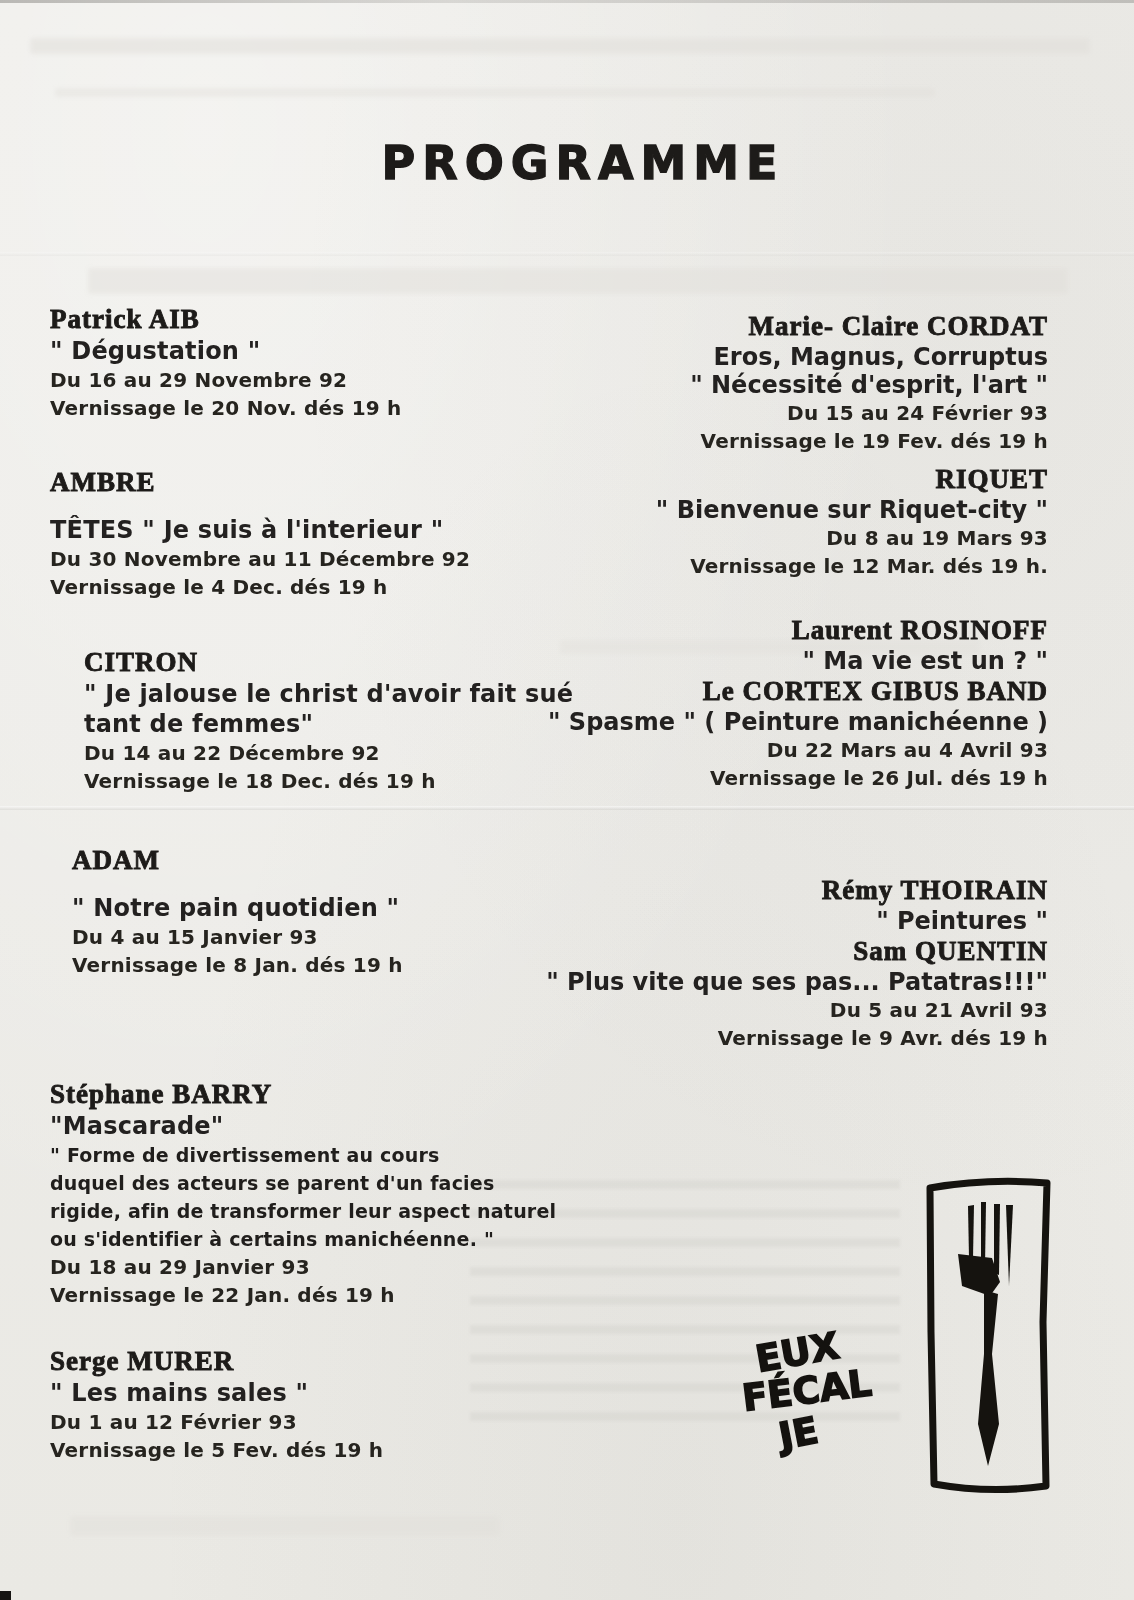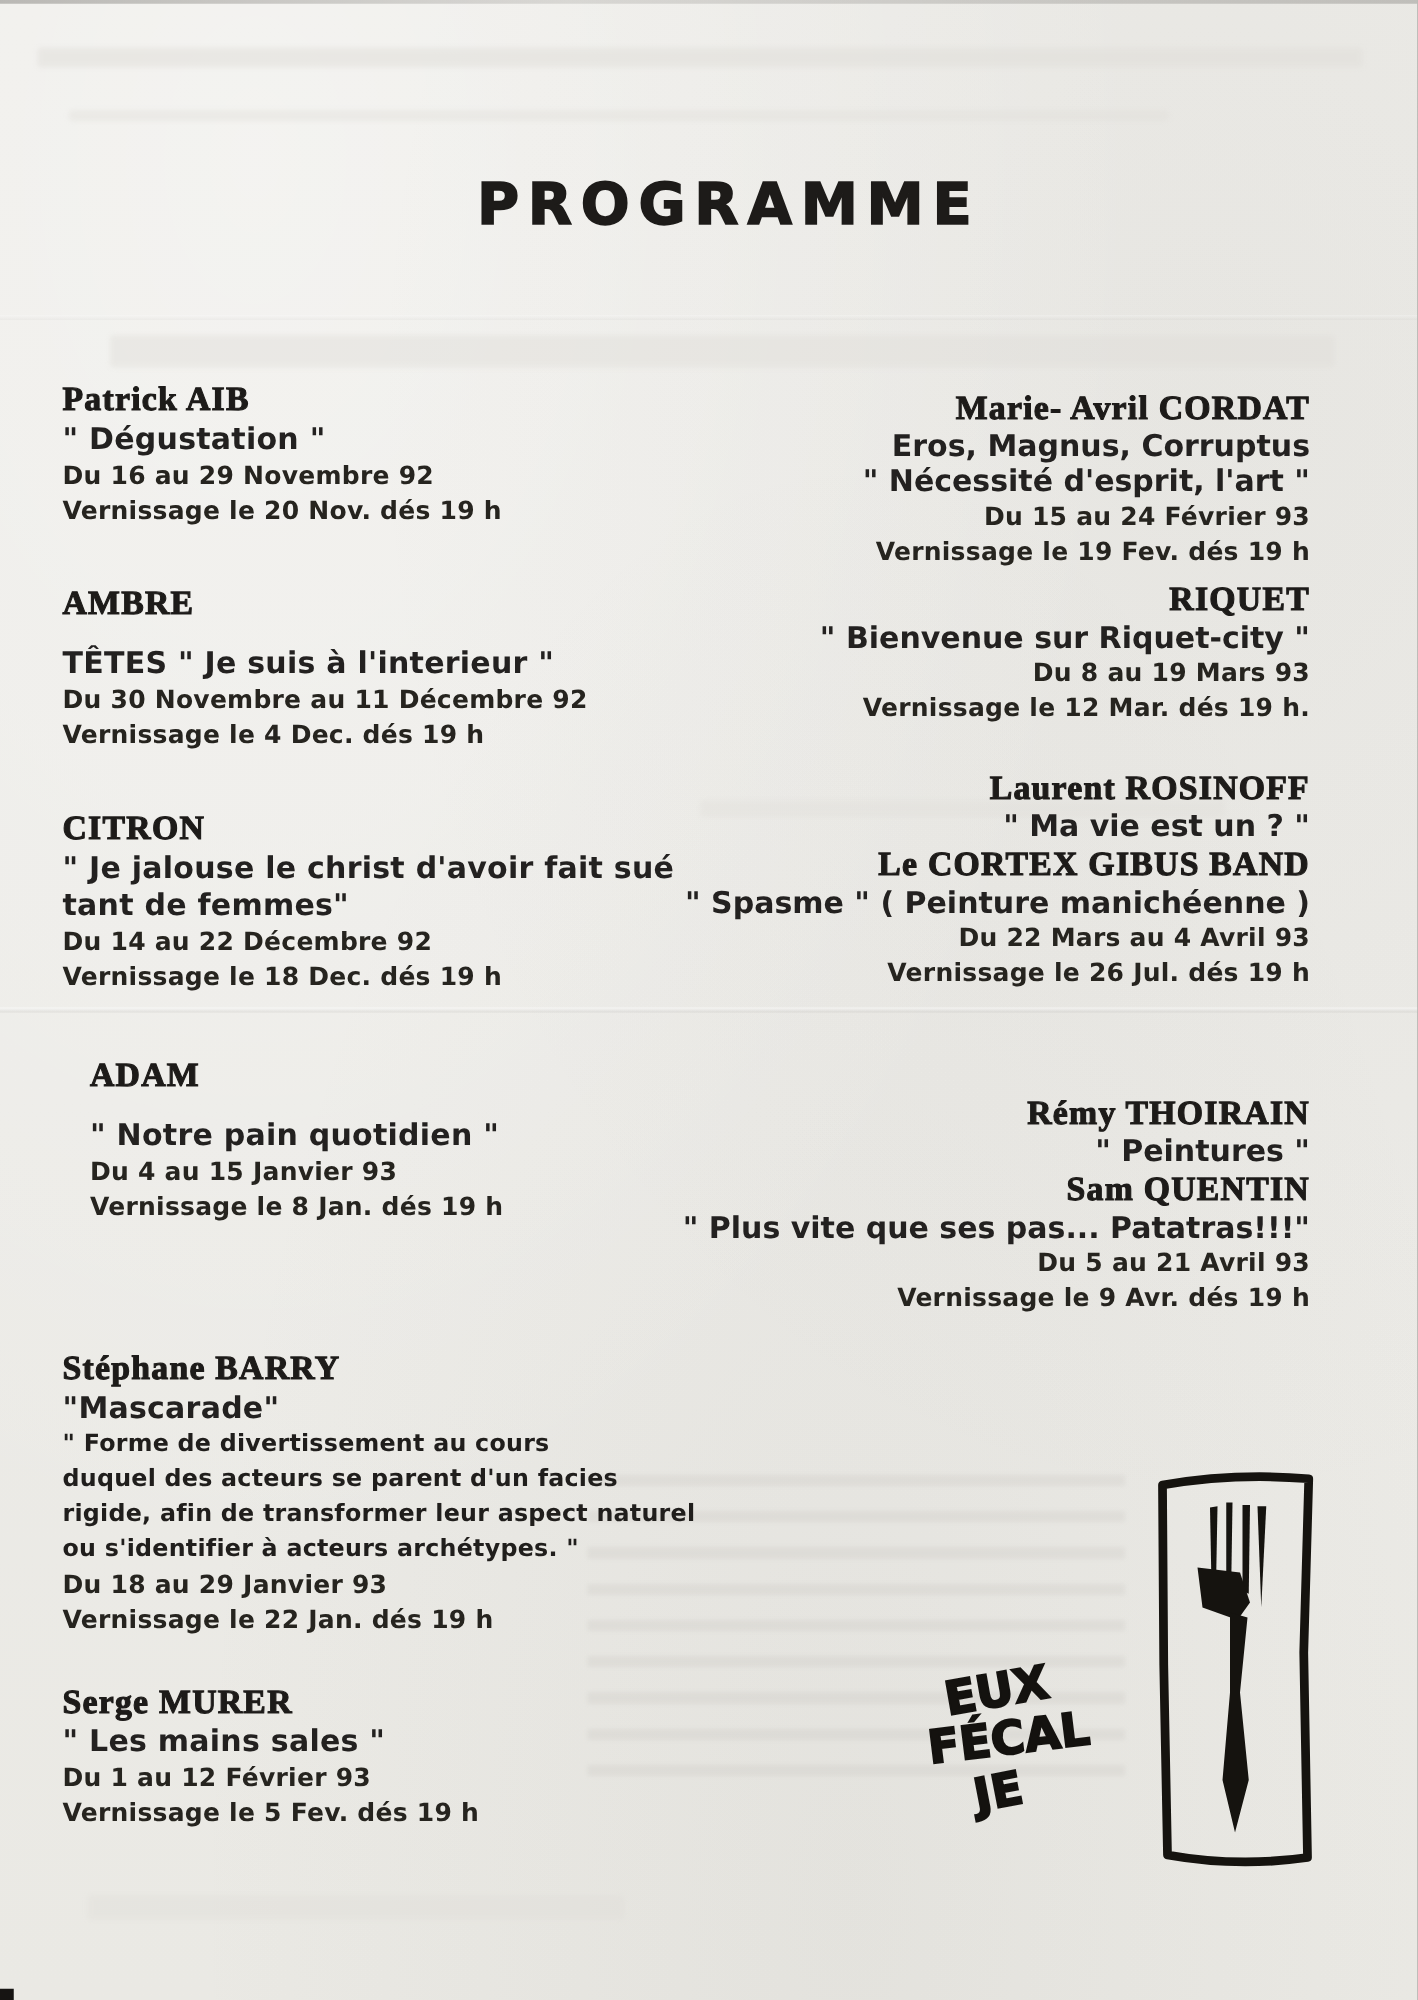--- a/index.html
+++ b/index.html
@@ -83,55 +83,55 @@
     <div class="meta">Vernissage le 20 Nov. dés 19 h</div>
   </section>
 
   <section class="entry-left" style="top:466px;">
     <h2 class="artist">AMBRE</h2>
     <div class="work gap">TÊTES " Je suis à l'interieur "</div>
     <div class="meta">Du 30 Novembre au 11 Décembre 92</div>
     <div class="meta">Vernissage le 4 Dec. dés 19 h</div>
   </section>
 
-  <section class="entry-left" style="top:646px;">
+  <section class="entry-left" style="top:646px;margin-left:34px;">
     <h2 class="artist">CITRON</h2>
     <div class="work">" Je jalouse le christ d'avoir fait sué</div>
     <div class="work">tant de femmes"</div>
     <div class="meta">Du 14 au 22 Décembre 92</div>
     <div class="meta">Vernissage le 18 Dec. dés 19 h</div>
   </section>
 
   <section class="entry-left" style="top:844px;margin-left:22px;">
     <h2 class="artist">ADAM</h2>
     <div class="work gap">" Notre pain quotidien "</div>
     <div class="meta">Du 4 au 15 Janvier 93</div>
     <div class="meta">Vernissage le 8 Jan. dés 19 h</div>
   </section>
 
   <section class="entry-left" style="top:1062px;margin-top:16px;">
     <h2 class="artist">Stéphane BARRY</h2>
     <div class="work">"Mascarade"</div>
     <div class="desc">" Forme de divertissement au cours</div>
     <div class="desc">duquel des acteurs se parent d'un facies</div>
     <div class="desc">rigide, afin de transformer leur aspect naturel</div>
-    <div class="desc">ou s'identifier à acteurs archétypes. "</div>
+    <div class="desc">ou s'identifier à certains manichéenne. "</div>
     <div class="meta">Du 18 au 29 Janvier 93</div>
     <div class="meta">Vernissage le 22 Jan. dés 19 h</div>
   </section>
 
   <section class="entry-left" style="top:1345px;">
     <h2 class="artist">Serge MURER</h2>
     <div class="work">" Les mains sales "</div>
     <div class="meta">Du 1 au 12 Février 93</div>
     <div class="meta">Vernissage le 5 Fev. dés 19 h</div>
   </section>
 
   <section class="entry-right" style="top:310px;">
-    <h2 class="artist">Marie- Avril CORDAT</h2>
+    <h2 class="artist">Marie- Claire CORDAT</h2>
     <div class="sub">Eros, Magnus, Corruptus</div>
     <div class="sub">" Nécessité d'esprit, l'art "</div>
     <div class="meta">Du 15 au 24 Février 93</div>
     <div class="meta">Vernissage le 19 Fev. dés 19 h</div>
   </section>
 
   <section class="entry-right" style="top:463px;">
     <h2 class="artist">RIQUET</h2>
     <div class="sub">" Bienvenue sur Riquet-city "</div>
     <div class="meta">Du 8 au 19 Mars 93</div>

